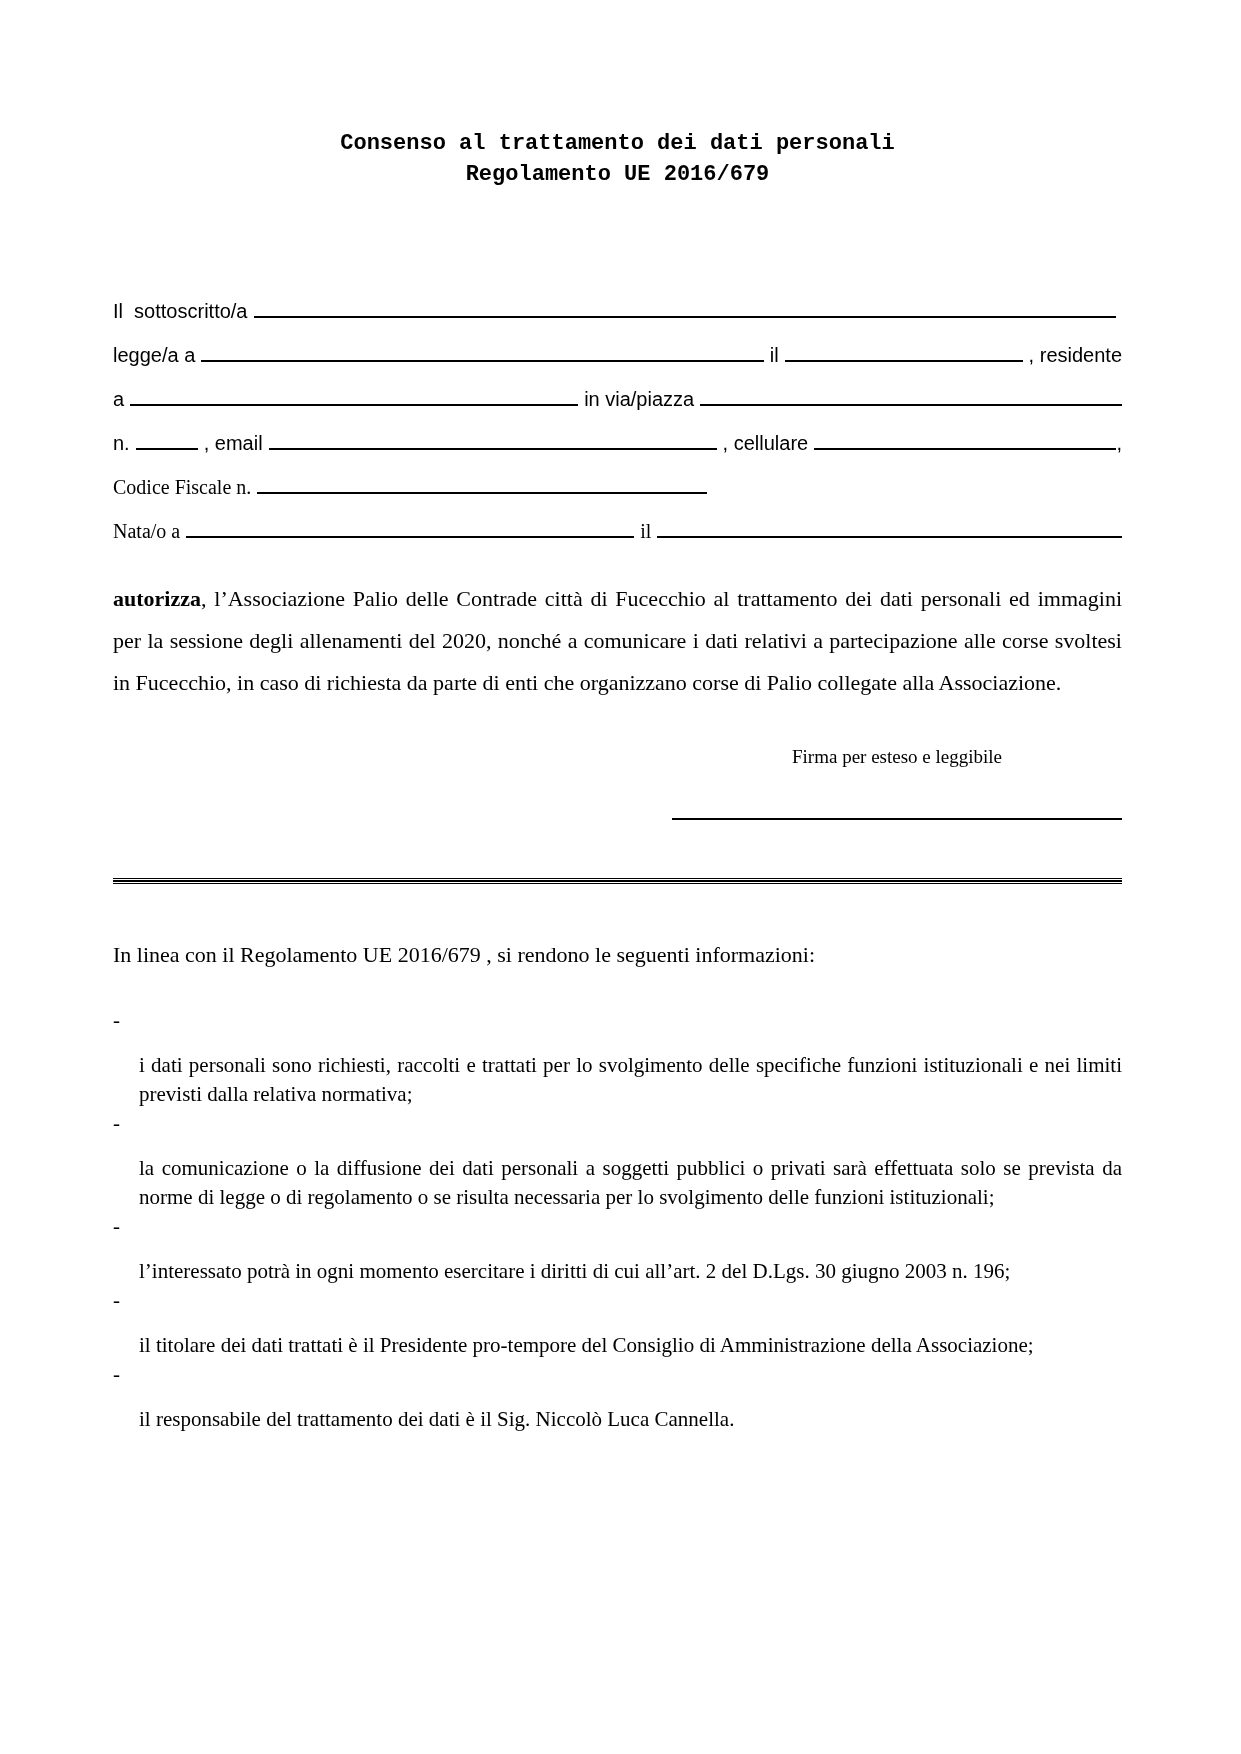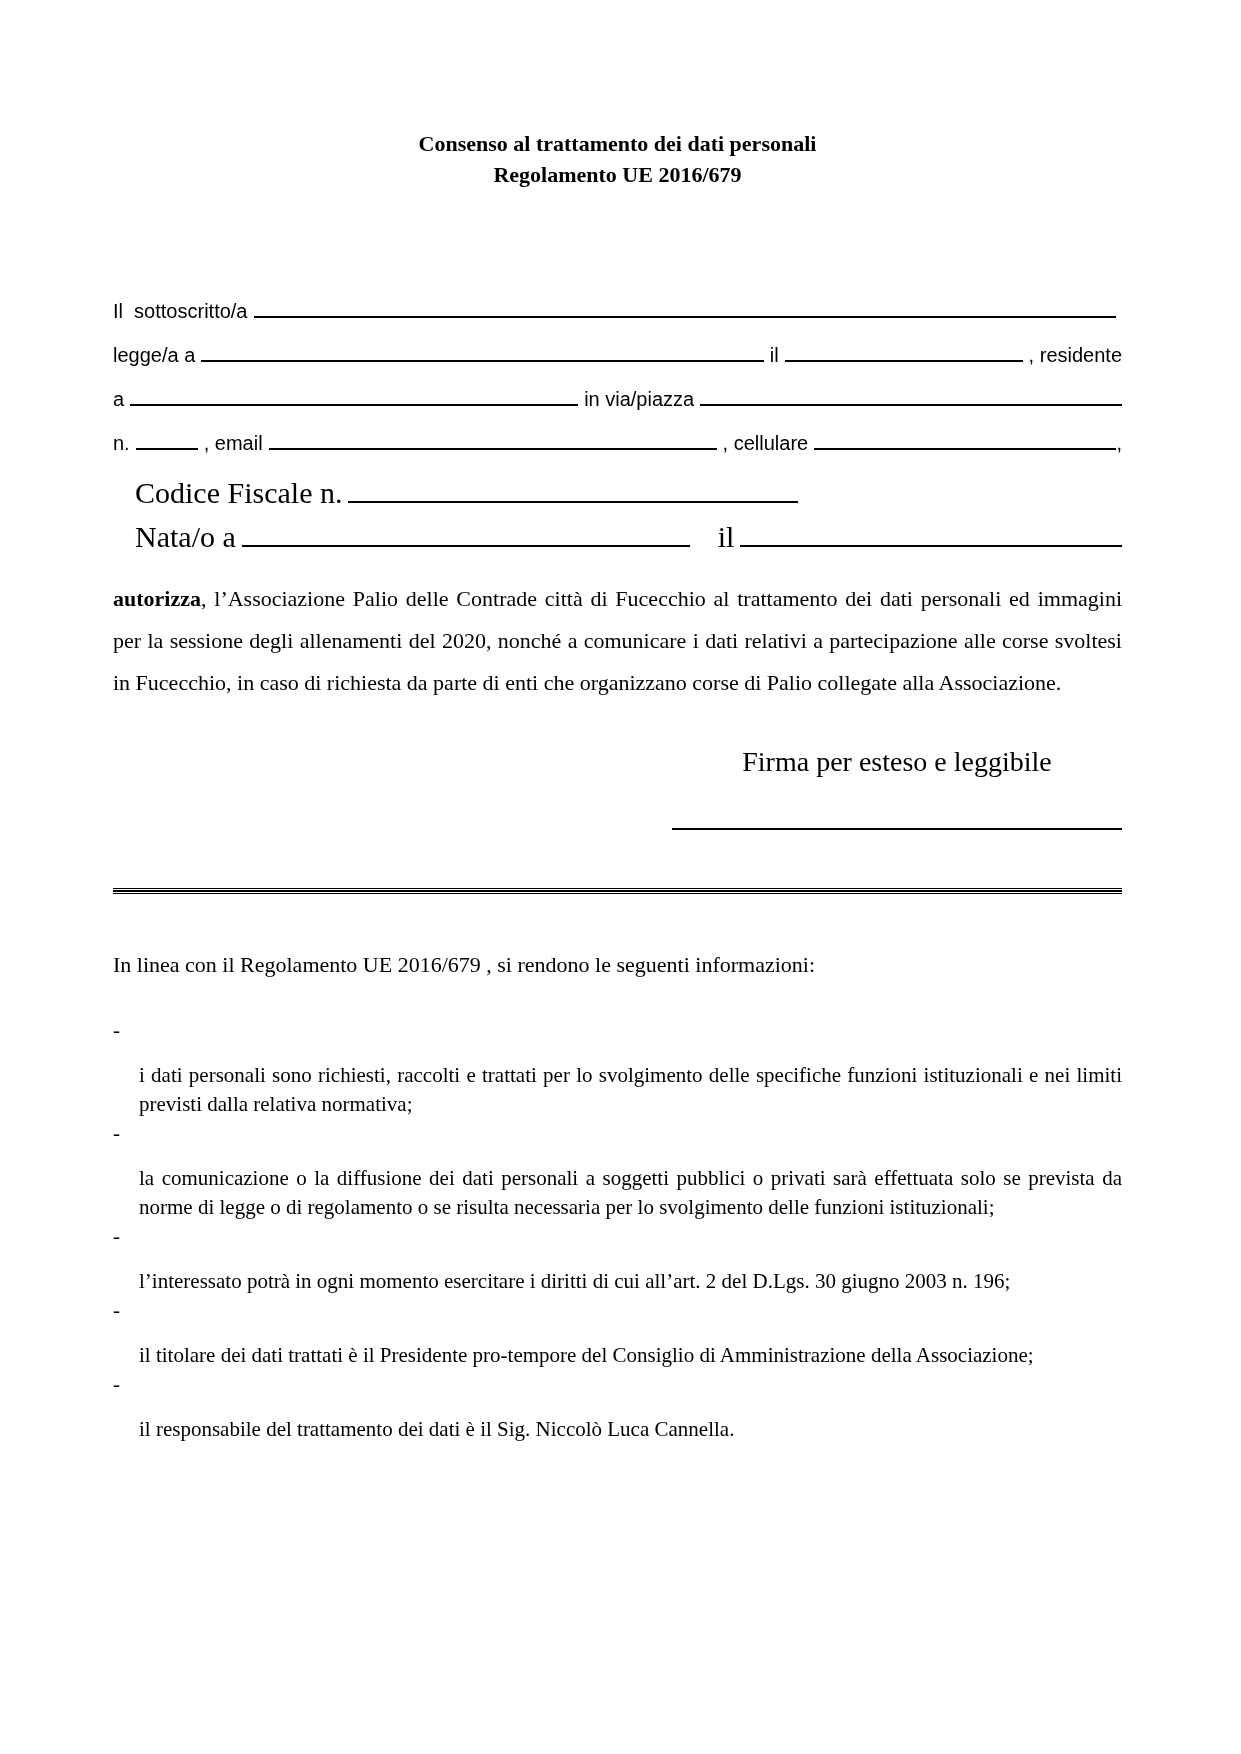--- a/index.html
+++ b/index.html
@@ -4,42 +4,42 @@
 <style>
   html,body{margin:0;padding:0;background:#888;}
   .page{
     width:1241px;height:1754px;background:#ffffff;margin:0 auto;
     position:relative;overflow:hidden;
     font-family:"Liberation Serif", serif;color:#000;
   }
   .content{padding:128px 119px 0 113px;}
 
   
-  .doc-title{text-align:center;font-weight:bold;font-size:22px;line-height:31px;}
+  .doc-title{text-align:center;font-weight:bold;font-size:22px;line-height:31px;font-family:Liberation Mono, monospace;}
 
   
   .form-block{margin-top:110px;}
   .frow{display:flex;align-items:baseline;height:44px;text-align:center;}
   .sans{font-family:"Liberation Sans", sans-serif;font-size:20px;white-space:pre;}
-  .serif-lbl{font-size:30px;white-space:pre;margin-left:22px;}
+  .serif-lbl{font-size:20px;white-space:pre;}
   .blank{border-bottom:2px solid #000;height:2px;align-self:baseline;}
   .blank.grow{flex:1 1 auto;}
   .m6{margin-left:6px;margin-right:6px;}
   .ml6{margin-left:6px;}
 
   
   .consent{margin-top:14px;font-size:22px;line-height:42px;text-align:justify;}
   .consent b{font-weight:bold;}
 
   
   .placeline{margin-top:104px;display:flex;align-items:baseline;height:44px;font-size:22px;}
 
   
   .sig-wrap{margin-top:42px;margin-left:auto;width:450px;}
-  .sig-label{text-align:center;font-size:28px;}
+  .sig-label{text-align:center;font-size:19px;}
   .sig-line{margin-top:48px;border-bottom:2px solid #000;height:2px;width:100%;}
 
   
   .divider{margin-top:58px;}
   .divider .t1{height:1px;background:#000;}
   .divider .gap1{height:1px;}
   .divider .t2{height:2px;background:#000;}
   .divider .gap2{height:1px;}
   .divider .t3{height:1px;background:#000;}
 

